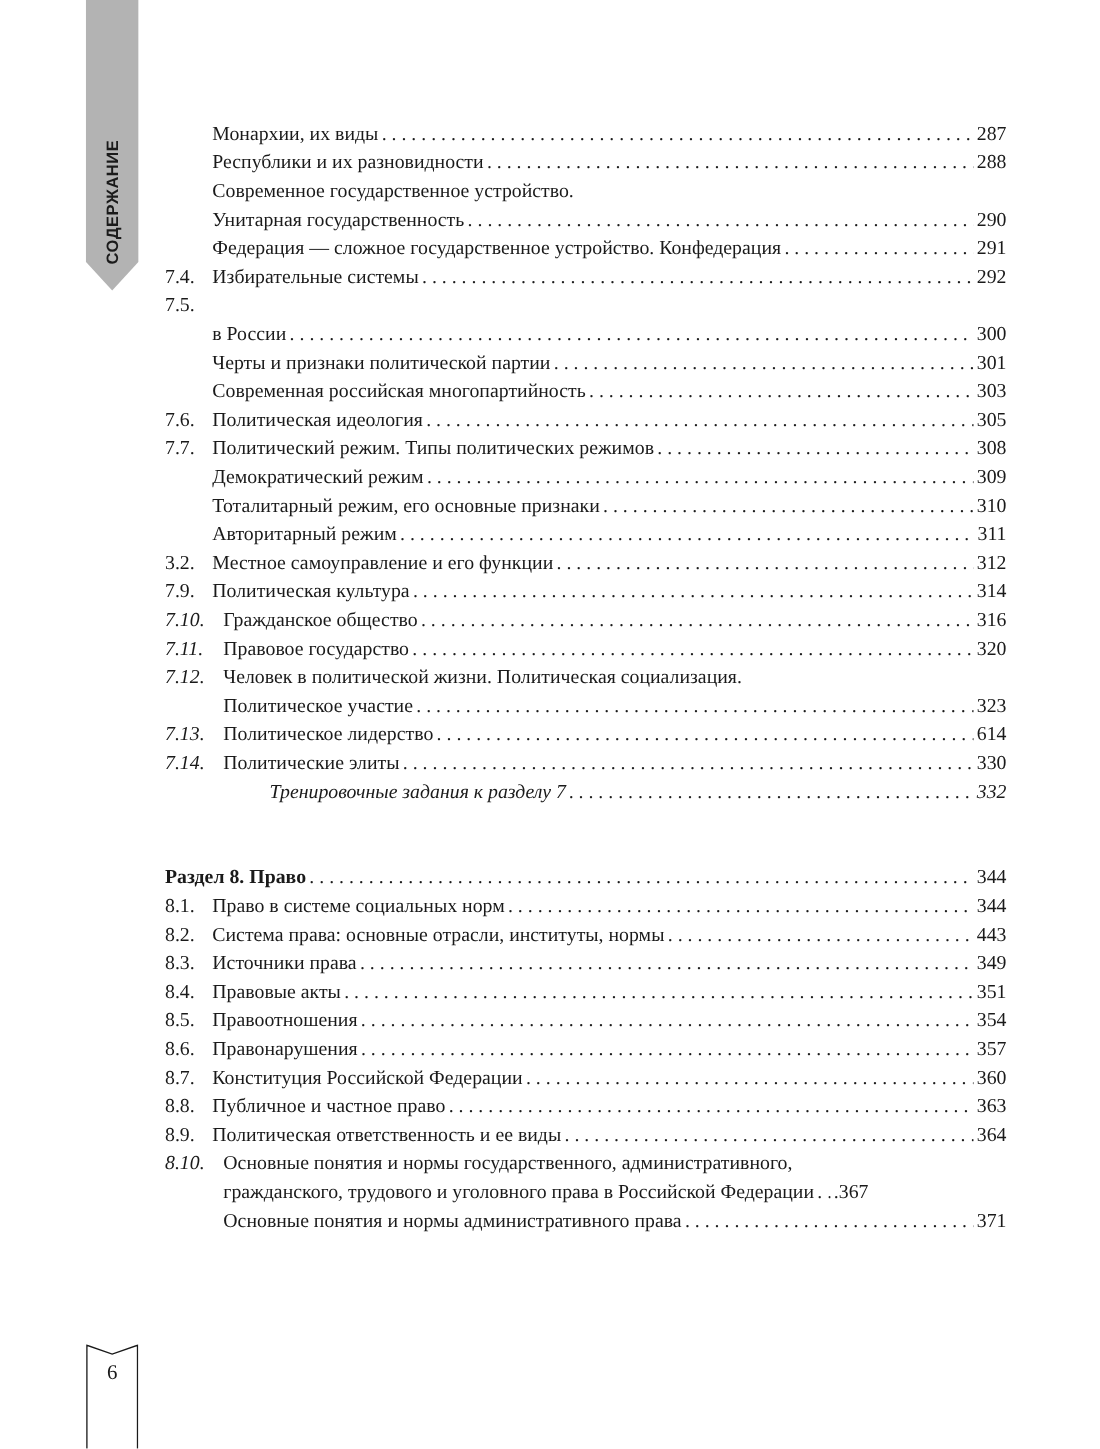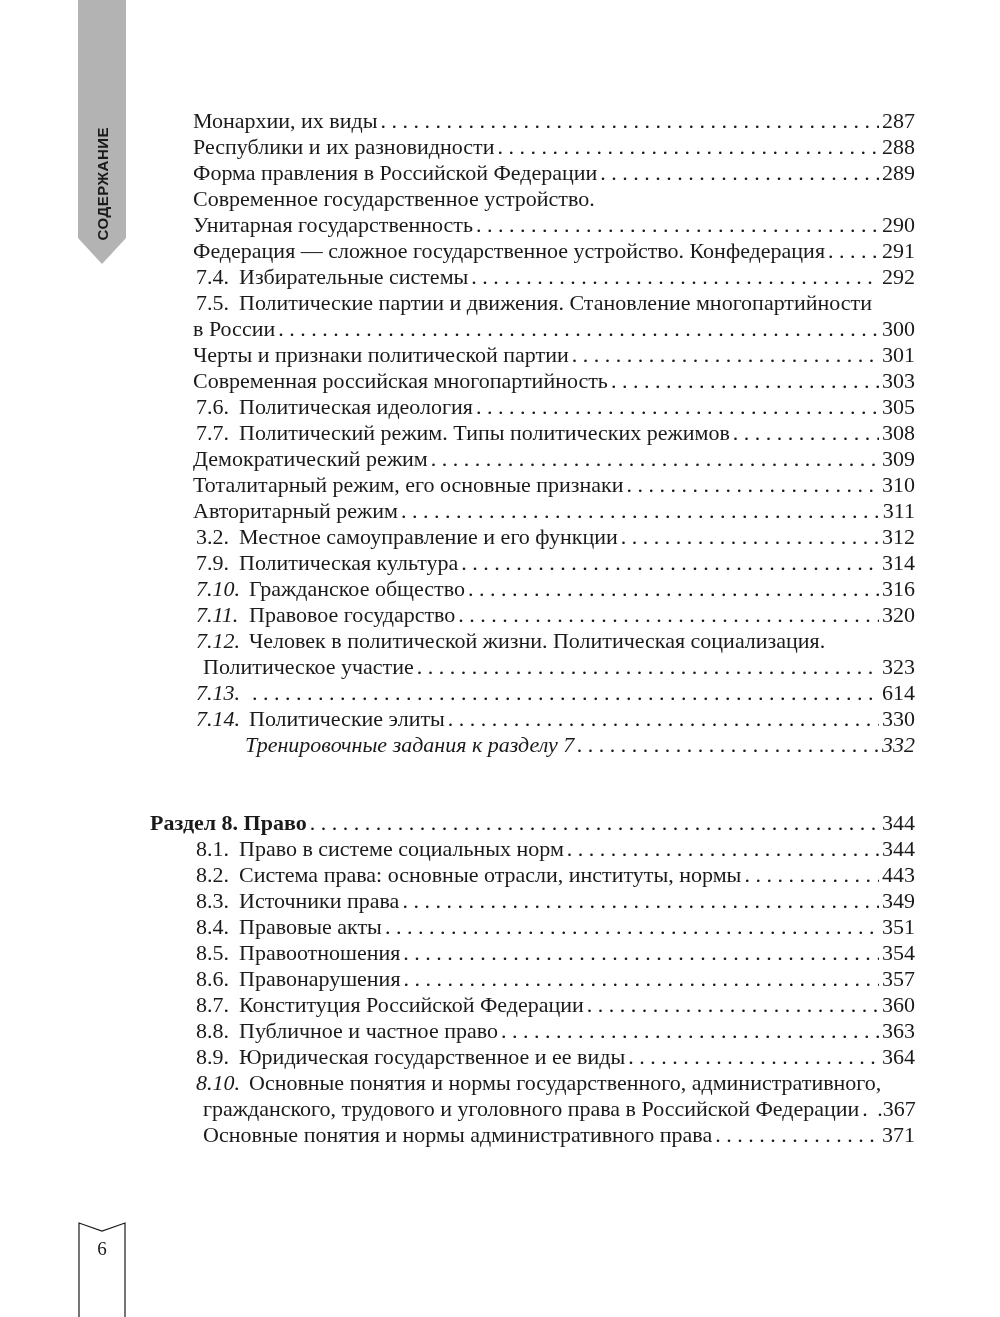--- a/index.html
+++ b/index.html
@@ -5,23 +5,23 @@
   html, body { margin: 0; padding: 0; background: #ffffff; }
   body { width: 1000px; height: 1317px; position: relative; overflow: hidden;
          font-family: "Liberation Serif", serif; color: #1a1a1a; }
   .side-tab { position: absolute; left: 78px; top: 0; width: 48px; height: 265px; }
   .side-tab svg { position: absolute; left: 0; top: 0; }
   .side-tab-label { position: absolute; left: 0; top: 0; width: 48px; height: 240px;
     display: flex; align-items: flex-end; justify-content: center; }
   .side-tab-label span { writing-mode: vertical-rl; transform: rotate(180deg);
     font-family: "Liberation Sans", sans-serif; font-weight: bold; font-size: 15px;
     letter-spacing: 0.5px; color: #1a1a1a; padding-bottom: 6px; }
-  .toc { position: absolute; left: 150px; top: 108px; width: 765px; font-size: 22px; }
+  .toc { position: absolute; left: 150px; top: 108px; width: 765px; font-size: 18px; }
   .row { display: flex; align-items: baseline; height: 26px; line-height: 26px; white-space: nowrap; }
-  .num { width: 43px; flex: none; margin-left: 46px; }
+  .num { width: 43px; flex: none; }
   .num.wide { width: 53px; font-style: italic; }
   .indent { width: 43px; flex: none; }
   .indent2 { width: 53px; flex: none; }
   .indent3 { width: 95px; flex: none; }
   .title { flex: none; }
   .dots { flex: 1; overflow: hidden; margin: 0 3px; }
   .dots::before { content: ". . . . . . . . . . . . . . . . . . . . . . . . . . . . . . . . . . . . . . . . . . . . . . . . . . . . . . . . . . . . . . . . . . . . . . . . . . . . . . . . . . . . . . . . . . . . . . . . . . . . . . . . . . . . . . . . . . . . . . . . ";
     letter-spacing: 0px; }
   .page { flex: none; text-align: right; }
   .bold { font-weight: bold; }
@@ -52,26 +52,20 @@
       <span class="page">287</span>
     </div>
   <div class="row">
       <span class="indent"></span>
       <span class="title">Республики и их разновидности</span>
       <span class="dots"></span>
       <span class="page">288</span>
     </div>
   <div class="row">
       <span class="indent"></span>
-      <span class="title">Форма правления в Российской Федерации</span>
-      <span class="dots"></span>
-      <span class="page">289</span>
-    </div>
-  <div class="row">
-      <span class="indent"></span>
       <span class="title">Современное государственное устройство.</span>
     </div>
   <div class="row">
       <span class="indent"></span>
       <span class="title">Унитарная государственность</span>
       <span class="dots"></span>
       <span class="page">290</span>
     </div>
   <div class="row">
       <span class="indent"></span>
@@ -80,21 +74,20 @@
       <span class="page">291</span>
     </div>
   <div class="row">
       <span class="num">7.4.</span>
       <span class="title">Избирательные системы</span>
       <span class="dots"></span>
       <span class="page">292</span>
     </div>
   <div class="row">
       <span class="num">7.5.</span>
-      <span class="title">Политические партии и движения. Становление многопартийности</span>
     </div>
   <div class="row">
       <span class="indent"></span>
       <span class="title">в России</span>
       <span class="dots"></span>
       <span class="page">300</span>
     </div>
   <div class="row">
       <span class="indent"></span>
       <span class="title">Черты и признаки политической партии</span>
@@ -166,20 +159,21 @@
       <span class="title">Человек в политической жизни. Политическая социализация.</span>
     </div>
   <div class="row">
       <span class="indent2"></span>
       <span class="title">Политическое участие</span>
       <span class="dots"></span>
       <span class="page">323</span>
     </div>
   <div class="row">
       <span class="num wide">7.13.</span>
+      <span class="title">Политическое лидерство</span>
       <span class="dots"></span>
       <span class="page">614</span>
     </div>
   <div class="row">
       <span class="num wide">7.14.</span>
       <span class="title">Политические элиты</span>
       <span class="dots"></span>
       <span class="page">330</span>
     </div>
   <div class="row italic">
@@ -239,21 +233,21 @@
       <span class="page">360</span>
     </div>
   <div class="row">
       <span class="num">8.8.</span>
       <span class="title">Публичное и частное право</span>
       <span class="dots"></span>
       <span class="page">363</span>
     </div>
   <div class="row">
       <span class="num">8.9.</span>
-      <span class="title">Юридическая государственное и ее виды</span>
+      <span class="title">Политическая ответственность и ее виды</span>
       <span class="dots"></span>
       <span class="page">364</span>
     </div>
   <div class="row">
       <span class="num wide">8.10.</span>
       <span class="title">Основные понятия и нормы государственного, административного,</span>
     </div>
   <div class="row">
       <span class="indent2"></span>
       <span class="title">гражданского, трудового и уголовного права в Российской Федерации</span>

